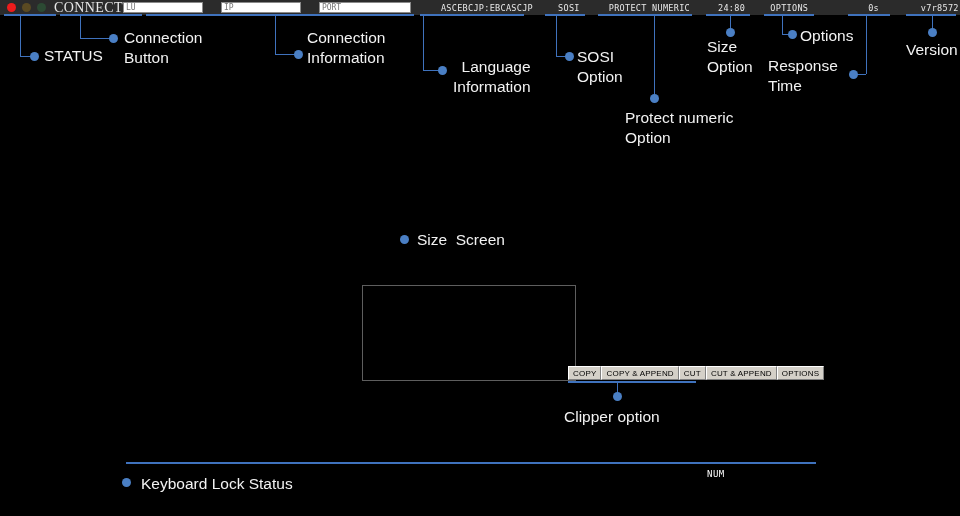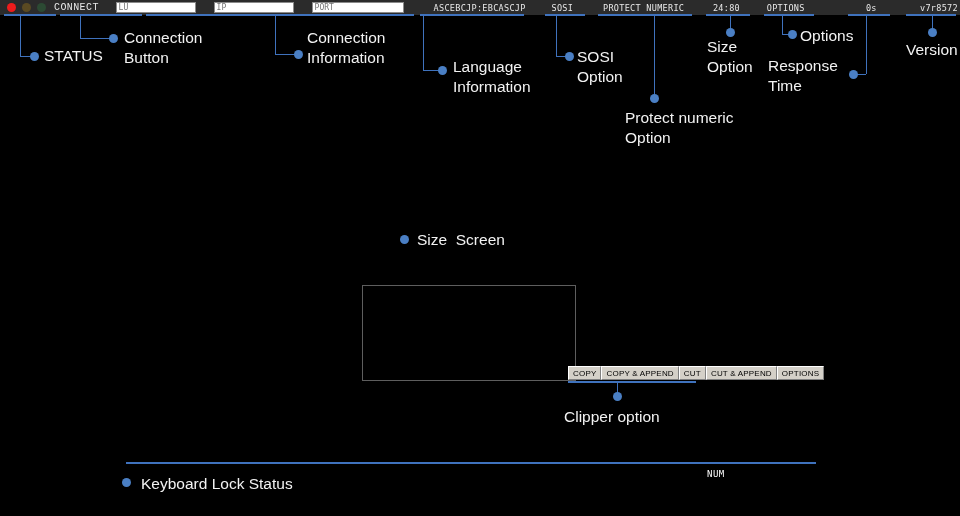--- a/index.html
+++ b/index.html
@@ -33,22 +33,22 @@
     padding-left: 7px;
     padding-right: 8px;
   }
   .led {
     width: 9px; height: 9px;
     border-radius: 50%;
     display: block;
   }
   .tb-btn {
     color: #e8e8e8;
-    font-family: Liberation Mono, monospace;
-    font-size: 10px;
+    font-family: Liberation Serif, serif;
+    font-size: 14px;
     letter-spacing: .4px;
     white-space: nowrap;
     text-align: left;
   }
   .tb-input {
     background: #ffffff;
     border: 1px solid #8a8a8a;
     height: 11px;
     box-sizing: border-box;
     font-family: "DejaVu Sans Mono", monospace;
@@ -204,21 +204,21 @@
 
 <div class="ln-v" style="left:275px; top:16px; height:38px;"></div>
 <div class="ln-h" style="left:275px; top:54px; width:24px;"></div>
 <div class="dot" style="left:294px; top:50px;"></div>
 <div class="anno" style="left:307px; top:28px;">Connection
 Information</div>
 
 <div class="ln-v" style="left:423px; top:16px; height:54px;"></div>
 <div class="ln-h" style="left:423px; top:70px; width:20px;"></div>
 <div class="dot" style="left:438px; top:66px;"></div>
-<div class="anno" style="left:453px; top:57px;">Language
+<div class="anno" style="left:453px; top:57px;text-align:right;">Language
 Information</div>
 
 <div class="ln-v" style="left:556px; top:16px; height:40px;"></div>
 <div class="ln-h" style="left:556px; top:56px; width:12px;"></div>
 <div class="dot" style="left:565px; top:52px;"></div>
 <div class="anno" style="left:577px; top:47px;">SOSI
 Option</div>
 
 <div class="ln-v" style="left:654px; top:16px; height:82px;"></div>
 <div class="dot" style="left:650px; top:94px;"></div>

